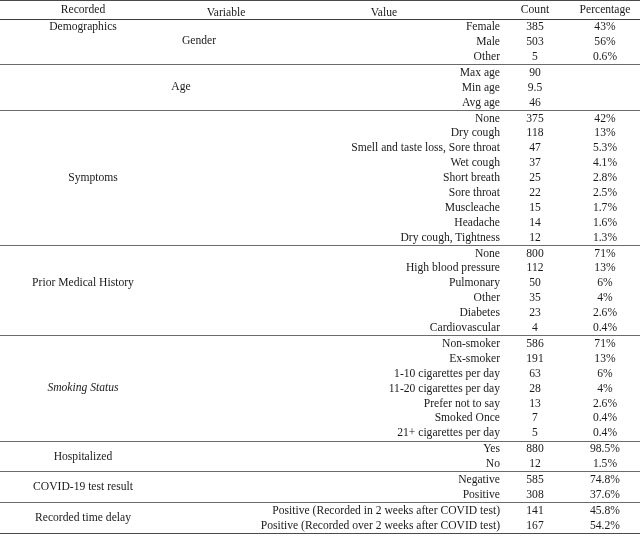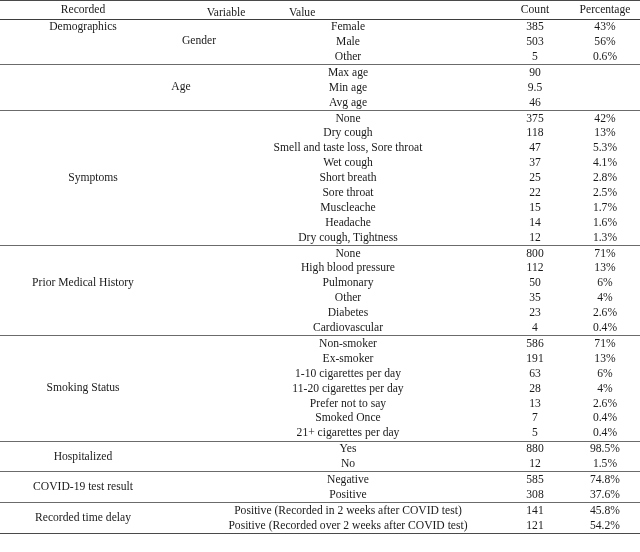--- a/index.html
+++ b/index.html
@@ -48,21 +48,21 @@
   .hdr-row > th { padding-top: 1px; padding-bottom: 1px; }
   tr.rule-double > td {
     border-top: 1.6px solid #3d3d3d;
     box-shadow: inset 0 2.4px 0 -1.4px #8a8a8a;
   }
   tr.rule-thin > td { border-top: 1.1px solid #6b6b6b; }
   tr.rule-bottom > td { border-top: 1.5px solid #4a4a4a; height: 1px; }
 
   .attr-label { text-align: center; }
   .var-label  { text-align: center; }
-  .val-cell   { text-align: center; }
+  .val-cell   { text-align: right; }
   .num-cell   { text-align: center; }
 </style>
 </head>
 <body>
 
 <div id="table-wrap">
   <table class="stats">
     <colgroup>
       <col class="c-attr">
         <col class="c-var">
@@ -71,21 +71,21 @@
         <col class="c-pct">
     </colgroup>
     <thead>
       <tr class="rule-top">
         <td colspan="5" style="height:0;padding:0;"></td>
       </tr>
       <tr class="hdr-row">
         <th class="cell-center">Recorded</th>
         <th class="cell-center" colspan="2" style="text-align:left;padding-left:0;">
           <span style="display:inline-block;width:120px;text-align:center;margin-top:6px;">Variable</span>
-          <span style="display:inline-block;width:190px;text-align:left;">Value</span>
+          <span style="display:inline-block;width:190px;text-align:center;">Value</span>
         </th>
         <th class="cell-center">Count</th>
         <th class="cell-center">Percentage</th>
       </tr>
     </thead>
     <tbody id="table-body">
         <tr class="rule-double">
           <td colspan="5" style="height: 0px; padding: 0px;"></td>
         </tr>
         <tr>
@@ -222,21 +222,21 @@
         </tr>
         <tr>
           <td class="val-cell">Cardiovascular</td>
           <td class="num-cell">4</td>
           <td class="num-cell">0.4%</td>
         </tr>
         <tr class="rule-thin">
           <td colspan="5" style="height: 0px; padding: 0px;"></td>
         </tr>
         <tr>
-          <td rowspan="7" class="attr-label" style="vertical-align: top;">
+          <td rowspan="7" class="attr-label" style="vertical-align: top; font-style: italic;">
             <div style="height: 44.7px;"></div>
             <div style="height: 14.9px; line-height: 14.9px;">Smoking Status</div>
           </td>
           <td rowspan="7" colspan="1" class="var-label" style="overflow: visible; white-space: nowrap;"></td>
           <td class="val-cell">Non-smoker</td>
           <td class="num-cell">586</td>
           <td class="num-cell">71%</td>
         </tr>
         <tr>
           <td class="val-cell">Ex-smoker</td>
@@ -303,21 +303,21 @@
         </tr>
         <tr>
           <td rowspan="2" class="attr-label" style="vertical-align: middle;">Recorded time delay</td>
           <td rowspan="2" colspan="1" class="var-label" style="overflow: visible; white-space: nowrap;"></td>
           <td class="val-cell">Positive (Recorded in 2 weeks after COVID test)</td>
           <td class="num-cell">141</td>
           <td class="num-cell">45.8%</td>
         </tr>
         <tr>
           <td class="val-cell">Positive (Recorded over 2 weeks after COVID test)</td>
-          <td class="num-cell">121</td>
+          <td class="num-cell">167</td>
           <td class="num-cell">54.2%</td>
         </tr>
         <tr class="rule-bottom">
           <td colspan="5" style="height: 0px; padding: 0px;"></td>
         </tr>
       </tbody>
   </table>
 </div>
 
 </body></html>

